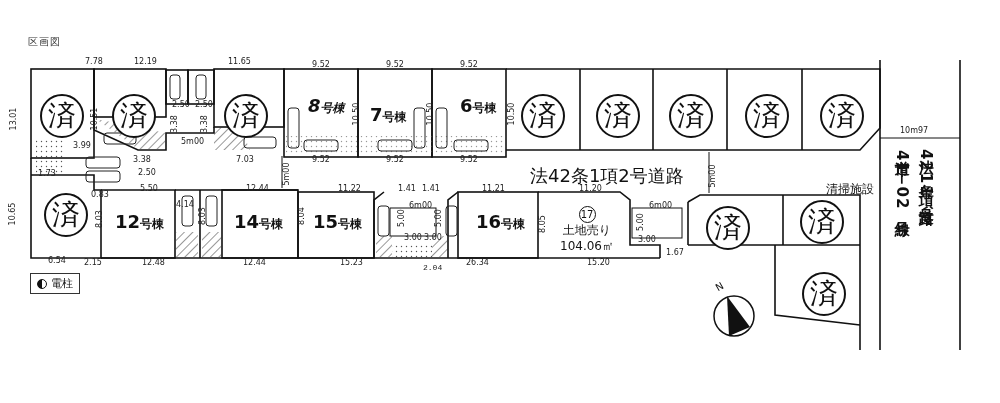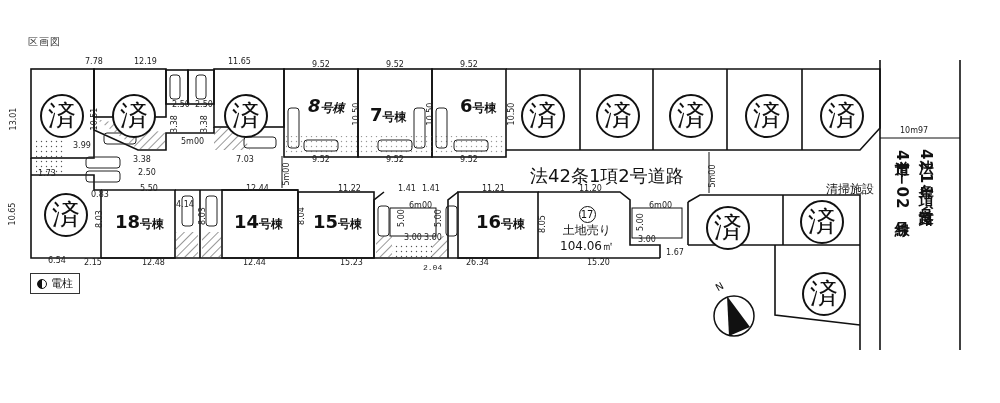--- a/index.html
+++ b/index.html
@@ -193,21 +193,21 @@
     <div class="sold" style="left: 820px; top: 94px;">済</div>
     <div class="sold" style="left: 44px; top: 193px;">済</div>
     <div class="sold" style="left: 706px; top: 206px;">済</div>
     <div class="sold" style="left: 800px; top: 200px;">済</div>
     <div class="sold" style="left: 802px; top: 272px;">済</div>
   </div>
 <div id="house-layer">
     <div class="house" style="left: 308px; top: 95px; font-style: italic;"><span>8</span><small>号棟</small></div>
     <div class="house" style="left: 370px; top: 104px;"><span>7</span><small>号棟</small></div>
     <div class="house" style="left: 460px; top: 95px;"><span>6</span><small>号棟</small></div>
-    <div class="house" style="left: 115px; top: 211px;"><span>18</span><small>号棟</small></div>
+    <div class="house" style="left: 115px; top: 211px;"><span>12</span><small>号棟</small></div>
     <div class="house" style="left: 234px; top: 211px;"><span>14</span><small>号棟</small></div>
     <div class="house" style="left: 313px; top: 211px;"><span>15</span><small>号棟</small></div>
     <div class="house" style="left: 476px; top: 211px;"><span>16</span><small>号棟</small></div>
   </div>
 
 <div class="lot17">
   <div><span class="num">17</span></div>
   <div>土地売り</div>
   <div>104.06㎡</div>
 </div>

